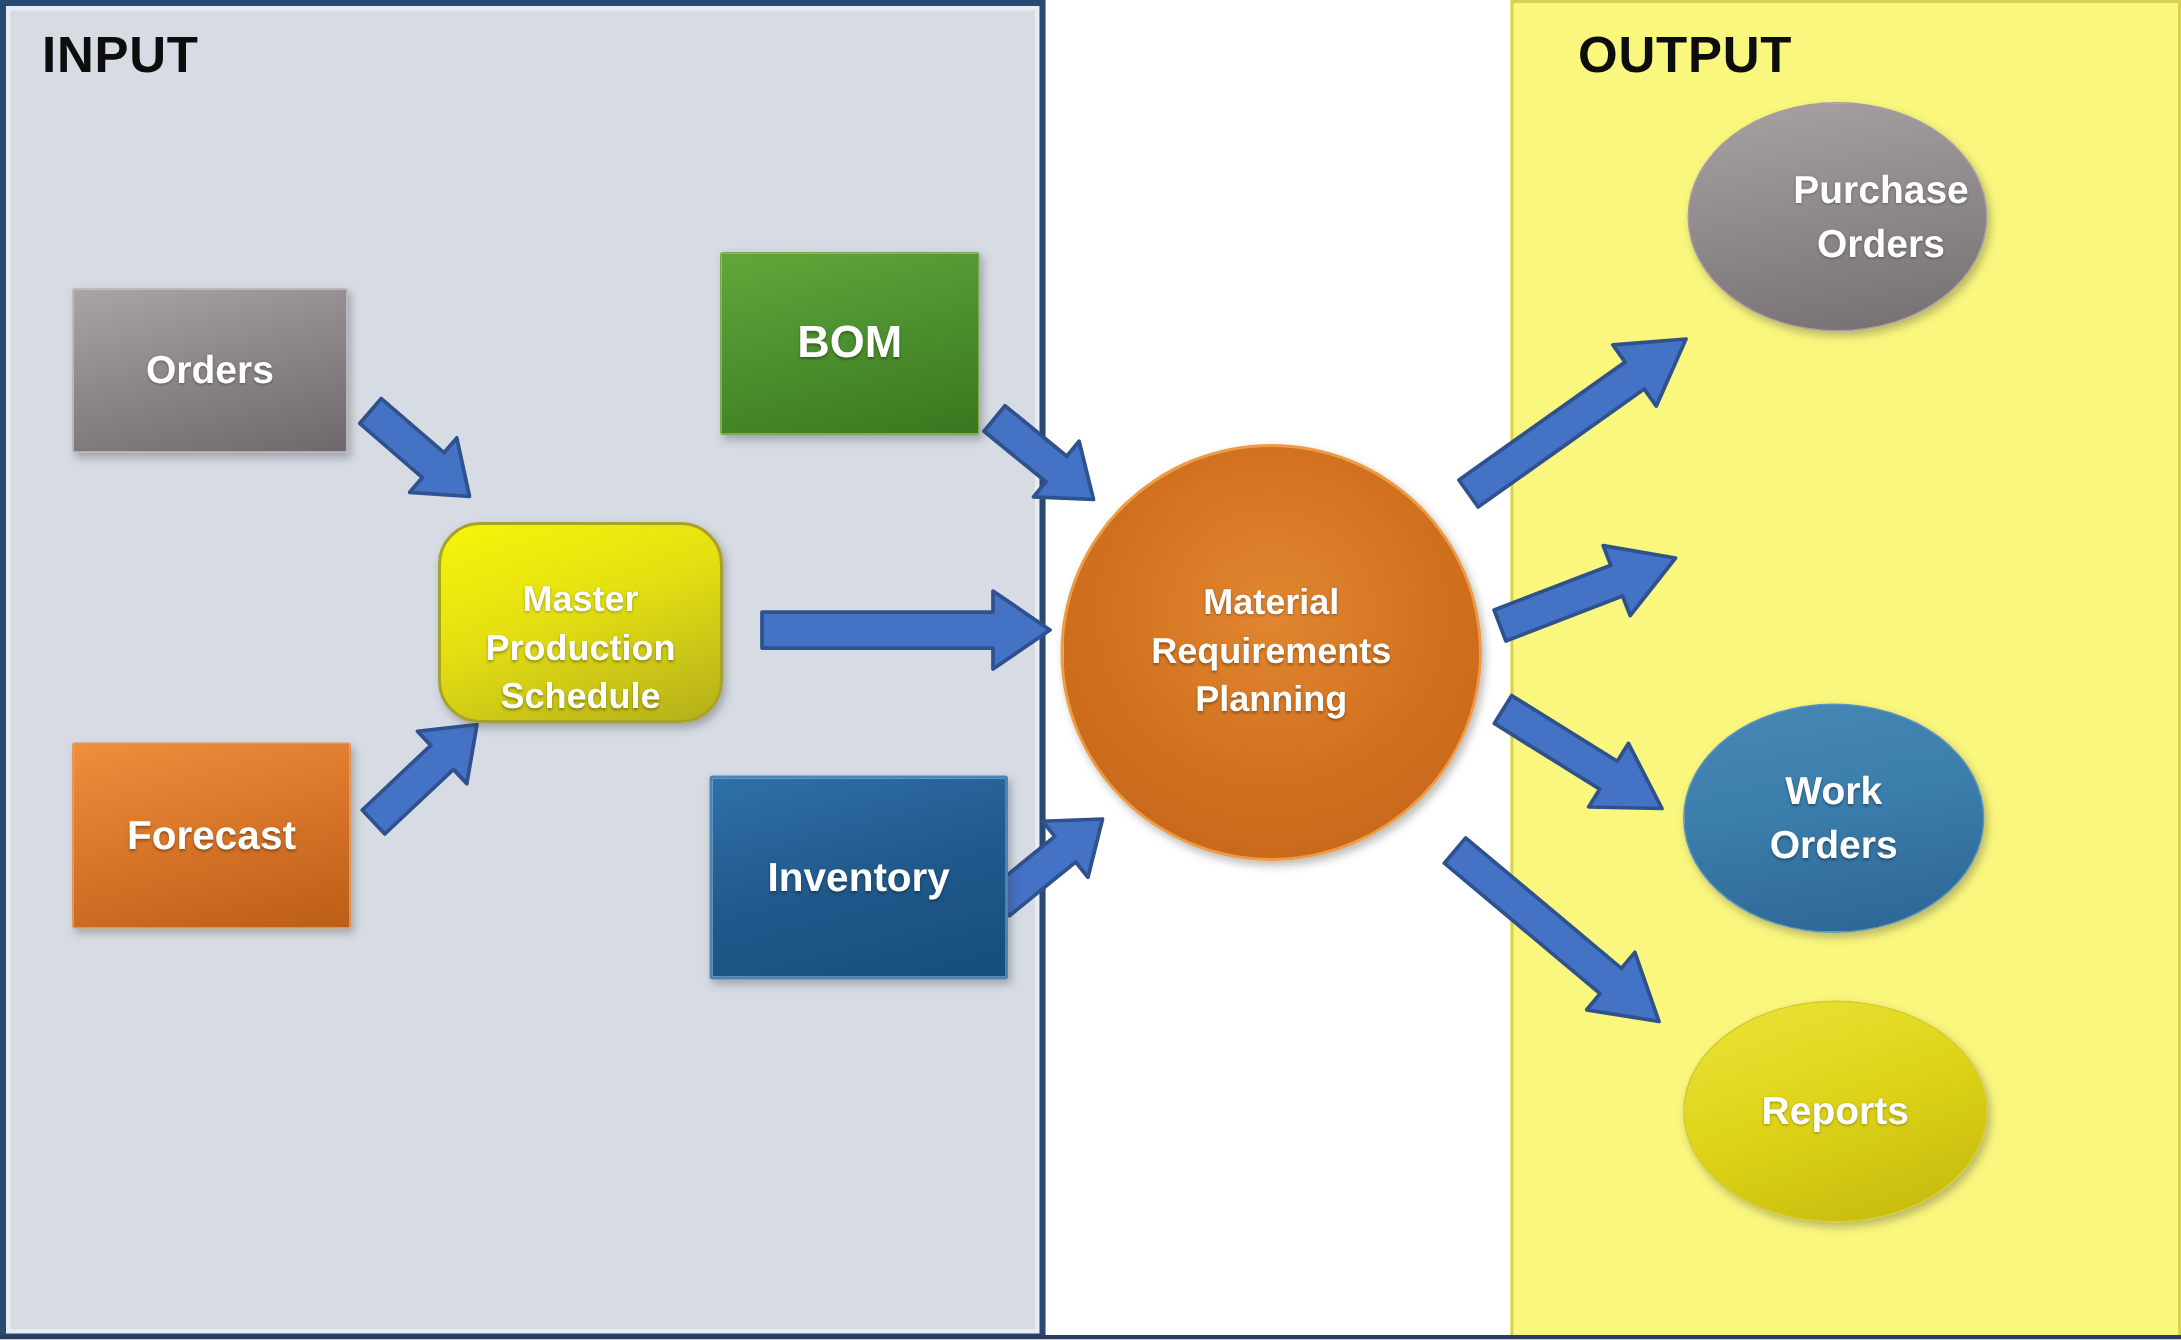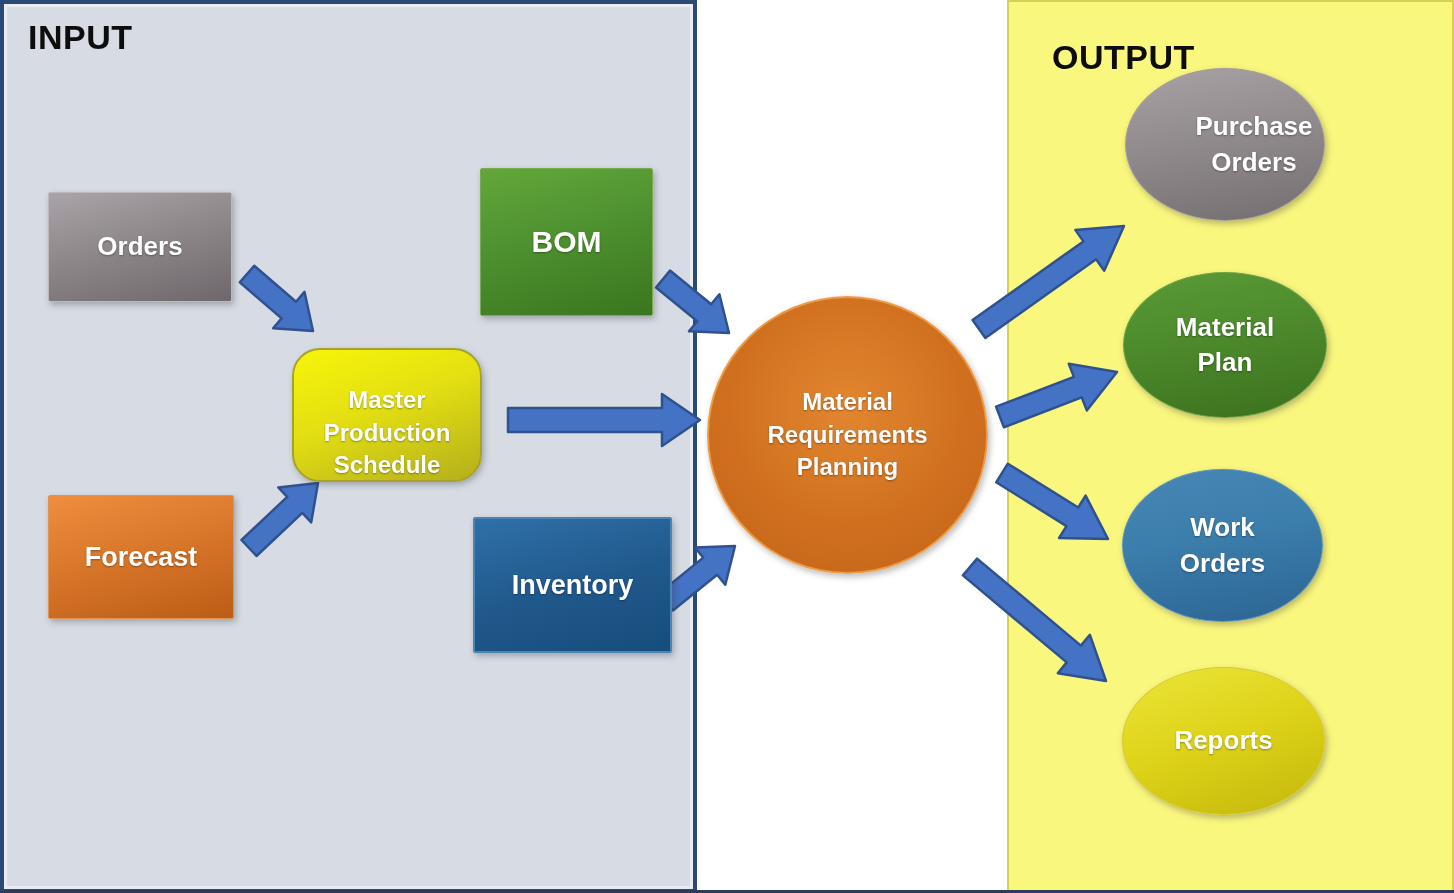--- a/index.html
+++ b/index.html
@@ -24,38 +24,38 @@
     left:1007px;top:0;width:447px;height:893px;
     background:#faf77e;
     border:2px solid #d8d052;
   }
   .panel-title{
     position:absolute;
     font-size:34px;font-weight:800;color:#0d0d0d;
     letter-spacing:0.5px;
   }
   #input-title{left:28px;top:18px;}
-  #output-title{left:1052px;top:18px;margin-top:20px;}
+  #output-title{left:1052px;top:18px;}
   
   .node{
     position:absolute;box-sizing:border-box;
     display:flex;align-items:center;justify-content:center;
     text-align:center;color:#ffffff;font-weight:bold;
     box-shadow:2px 3px 6px rgba(60,60,60,0.35);
   }
   .node .lbl{
     display:block;line-height:1.35;
     text-shadow:0 1px 2px rgba(0,0,0,0.35);
   }
   .rect{border-radius:2px;}
   .ellipse{border-radius:50%;}
   #node-orders{left:48px;top:192px;width:184px;height:110px;
     background:linear-gradient(165deg,#aaa4a8 0%,#8e888b 45%,#6e686c 100%);
     border:1px solid #bdb8bb;font-size:26px;}
-  #node-bom{left:480px;top:168px;width:173px;height:148px;
+  #node-bom{left:480px;top:168px;width:173px;height:122px;
     background:linear-gradient(165deg,#63a73a 0%,#4e9130 45%,#3a761e 100%);
     border:1px solid #79ac50;font-size:30px;}
   #node-mps{left:292px;top:348px;width:190px;height:134px;
     background:linear-gradient(160deg,#f7f509 0%,#e3df12 45%,#b4af1b 100%);
     border:2px solid #a7a229;border-radius:28px;font-size:24px;}
   #node-mps .lbl{max-width:156px;margin-top:36px;}
   #node-forecast{left:48px;top:495px;width:186px;height:124px;
     background:linear-gradient(165deg,#ef8e3e 0%,#d9772b 45%,#bc5d16 100%);
     border:1px solid #e09354;font-size:27px;}
   #node-inventory{left:473px;top:517px;width:199px;height:136px;
@@ -122,23 +122,20 @@
     <span class="lbl">Inventory</span>
   </div>
 
   <div class="node" id="node-mrp">
     <span class="lbl">Material Requirements Planning</span>
   </div>
 
   <div class="node ellipse" id="node-purchase-orders">
     <span class="lbl">Purchase Orders</span>
   </div>
-  <div class="node ellipse" id="node-material-plan">
-    <span class="lbl">Material Plan</span>
-  </div>
   <div class="node ellipse" id="node-work-orders">
     <span class="lbl">Work Orders</span>
   </div>
   <div class="node ellipse" id="node-reports">
     <span class="lbl">Reports</span>
   </div>
 
 </div>
 
 </body></html>

